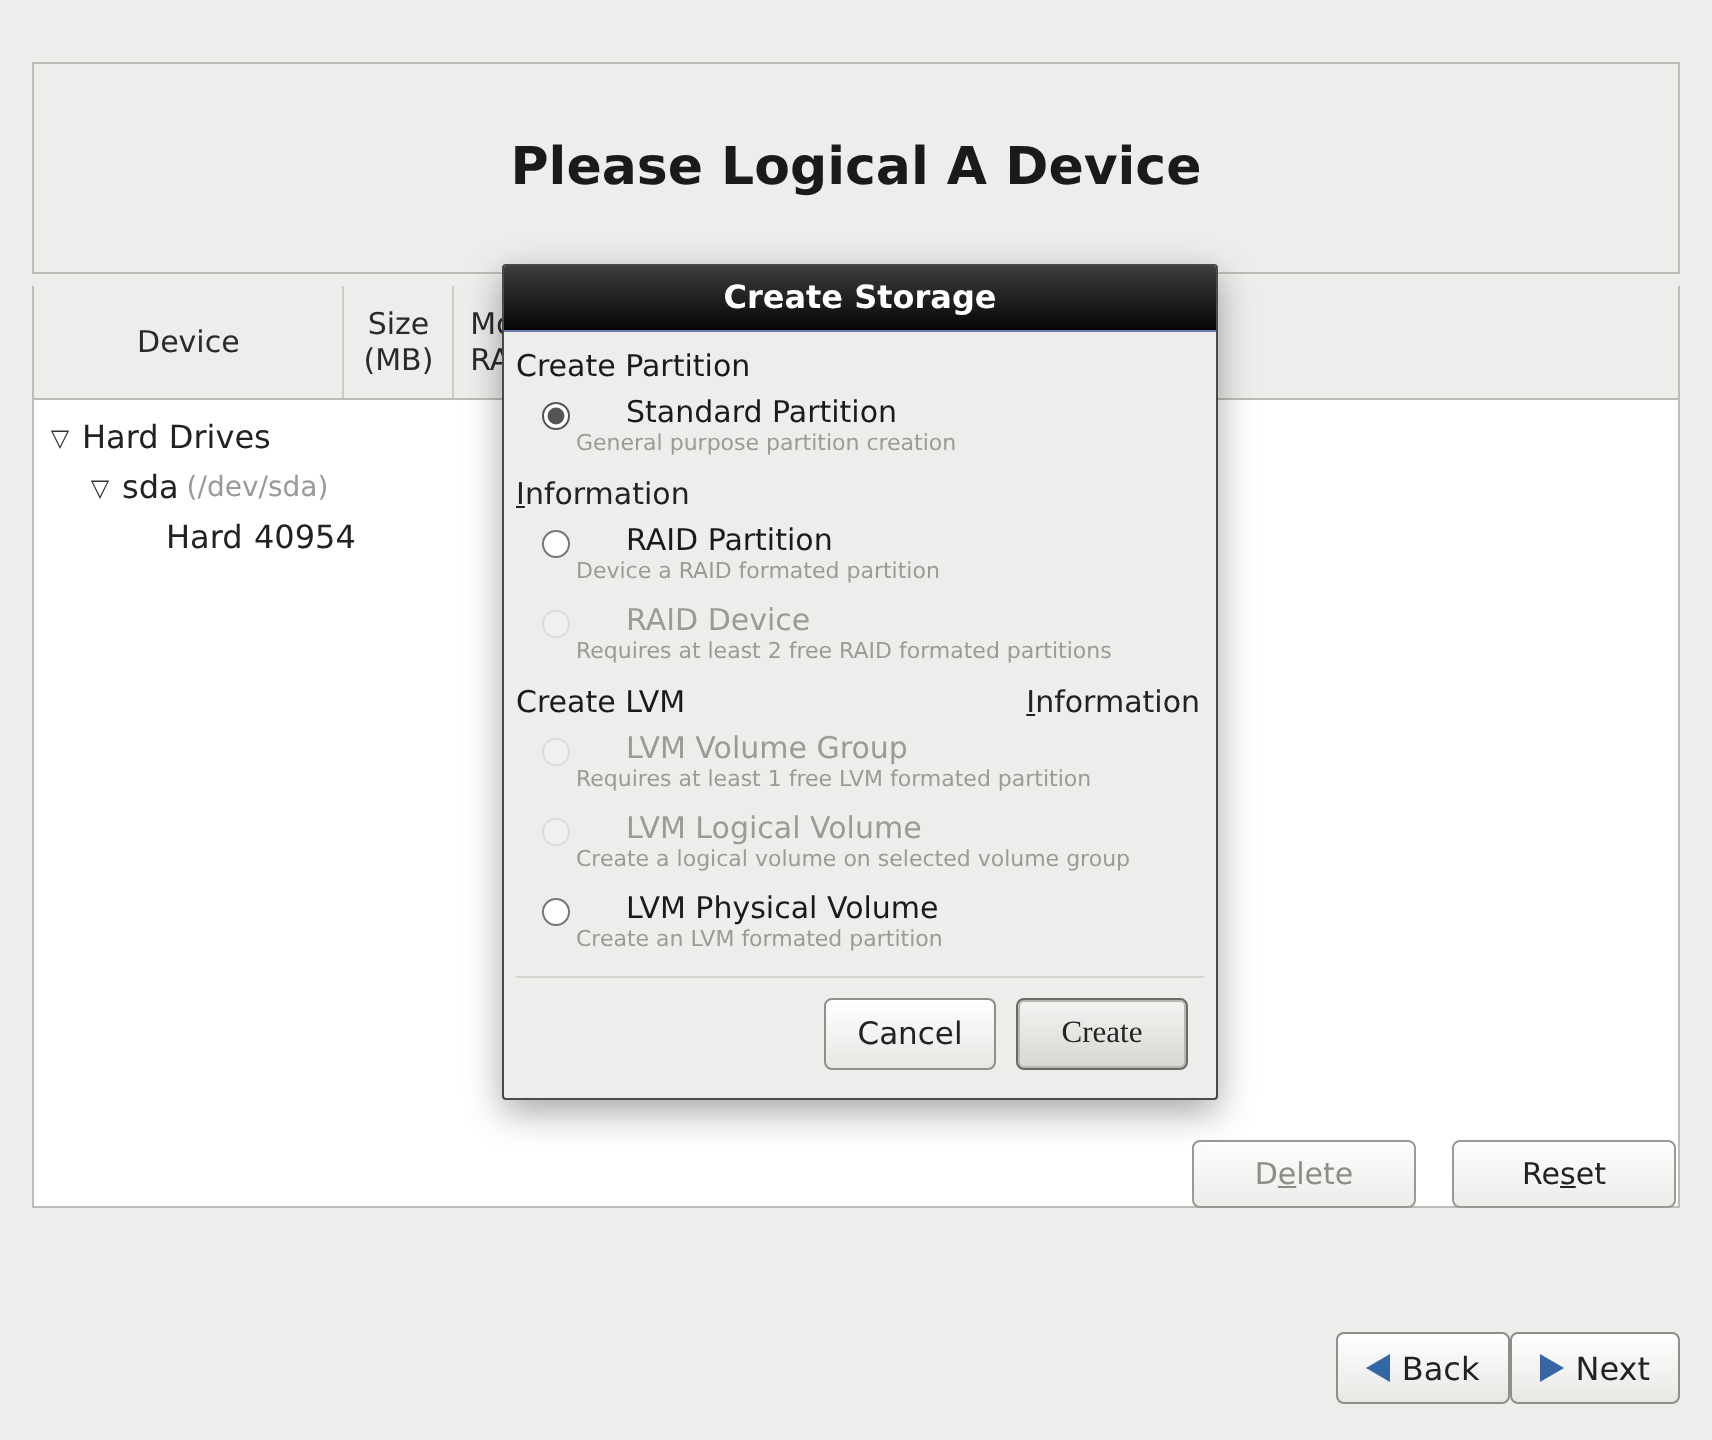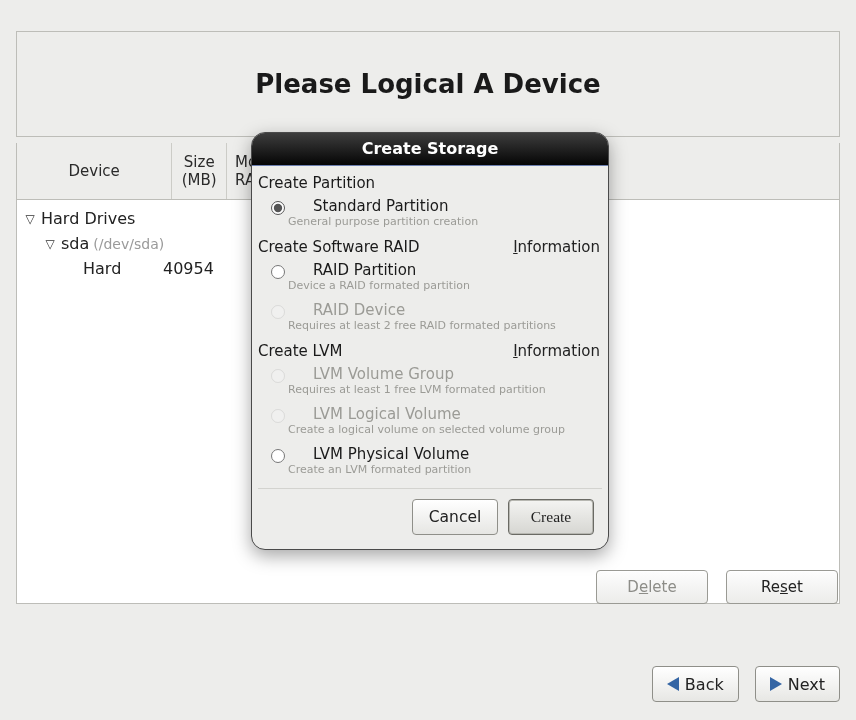--- a/index.html
+++ b/index.html
@@ -94,21 +94,20 @@
     color:#222;
     box-shadow: 0 1px 0 #fff inset;
   }
   .btn.disabled { color:#8d8d88; }
   .btn .ul { text-decoration: underline; }
   .nav-row {
     position:absolute;
     right: 16px;
     bottom: 18px;
     display:flex;
-    gap: 16px;
   }
   .nav-btn {
     height: 34px;
     border: 1px solid #8f8f89;
     border-radius: 4px;
     background: linear-gradient(#ffffff,#e7e7e4);
     display:flex; align-items:center; gap:6px;
     padding: 0 14px;
     font-size: 16px;
     color:#222;
@@ -120,21 +119,21 @@
   .arrow.right{ border-top:7px solid transparent; border-bottom:7px solid transparent; border-left:12px solid #3465a4; }
 
   
   .dialog {
     position:absolute;
     left: 251px;
     top: 132px;
     width: 356px;
     background: #ededeb;
     border: 1px solid #4a4a4a;
-    border-radius: 14px;
+    border-radius: 2px;
     box-shadow: 0 6px 18px rgba(0,0,0,0.35);
     overflow:hidden;
   }
   .dialog-title {
     background: linear-gradient(#3d3d3d,#050505);
     color:#fff;
     text-align:center;
     font-weight:bold;
     font-size:16px;
     padding: 6px 0 7px 0;
@@ -201,21 +200,21 @@
         <span class="chev">▽</span>
         <span>Hard Drives</span>
       </div>
       <div class="tree-row lvl2">
         <span class="chev">▽</span>
         <span>sda</span>
         <span class="dev-path">(/dev/sda)</span>
       </div>
       <div class="tree-row lvl3" style="position:relative;">
         <span>Hard</span>
-        <span class="size-cell" style="left:106px; position:absolute;margin-left:36px;">40954</span>
+        <span class="size-cell" style="left:106px; position:absolute;">40954</span>
       </div>
     </div>
   </div>
 </div>
 
 <div class="action-row">
   <div class="btn" style="visibility:hidden;">X</div>
   <div class="btn" style="visibility:hidden;">X</div>
   <div class="btn disabled">
     <span>D</span>
@@ -247,21 +246,20 @@
     <div class="section-head">
       <span>Create Partition</span>
     </div>
     <div class="opt">
       <input type="radio" name="cs" checked="" style="">
       <label>Standard Partition</label>
     </div>
     <div class="desc">General purpose partition creation</div>
 
     <div class="section-head">
-      <span>Create Software RAID</span>
       <span class="info-link"><span class="ul">I</span><span>nformation</span></span>
     </div>
     <div class="opt">
       <input type="radio" name="cs" style="">
       <label>RAID Partition</label>
     </div>
     <div class="desc">Device a RAID formated partition</div>
     <div class="opt disabled">
       <input type="radio" name="cs" disabled="" style="">
       <label>RAID Device</label>

